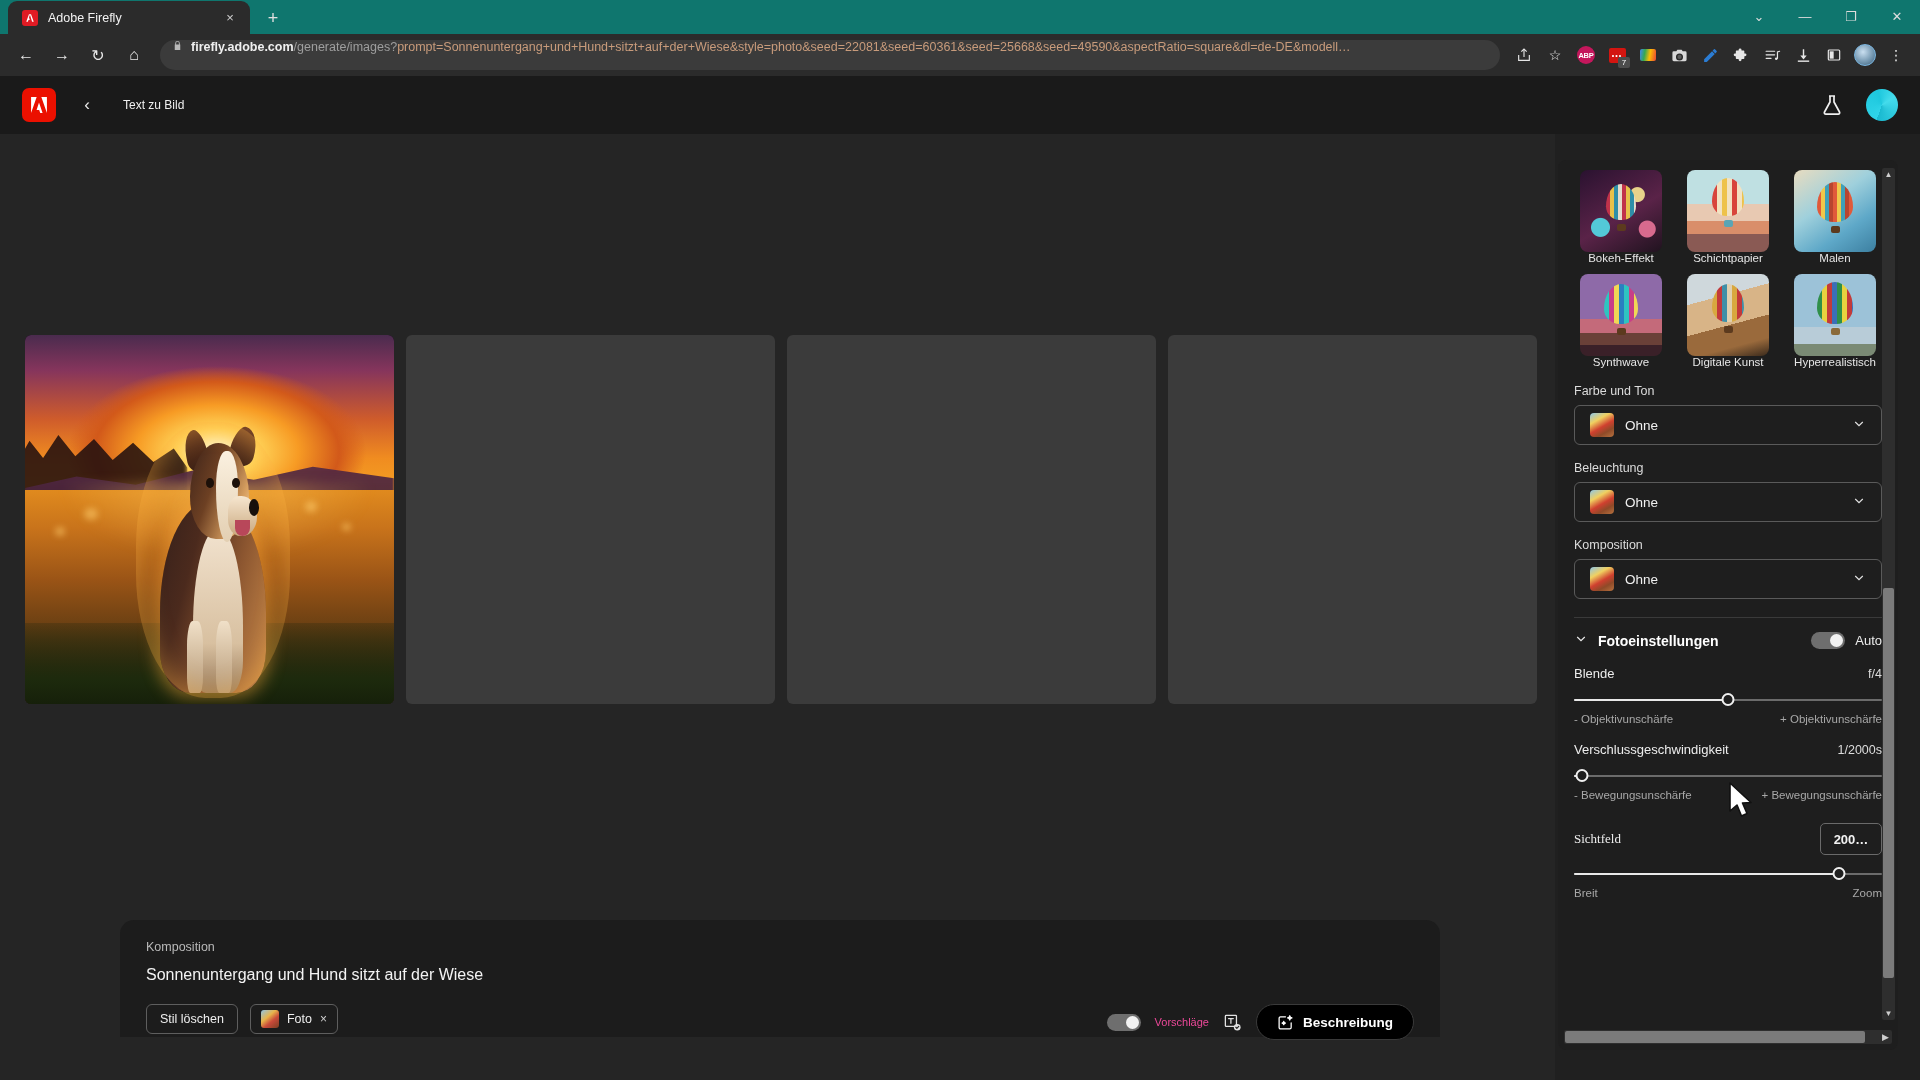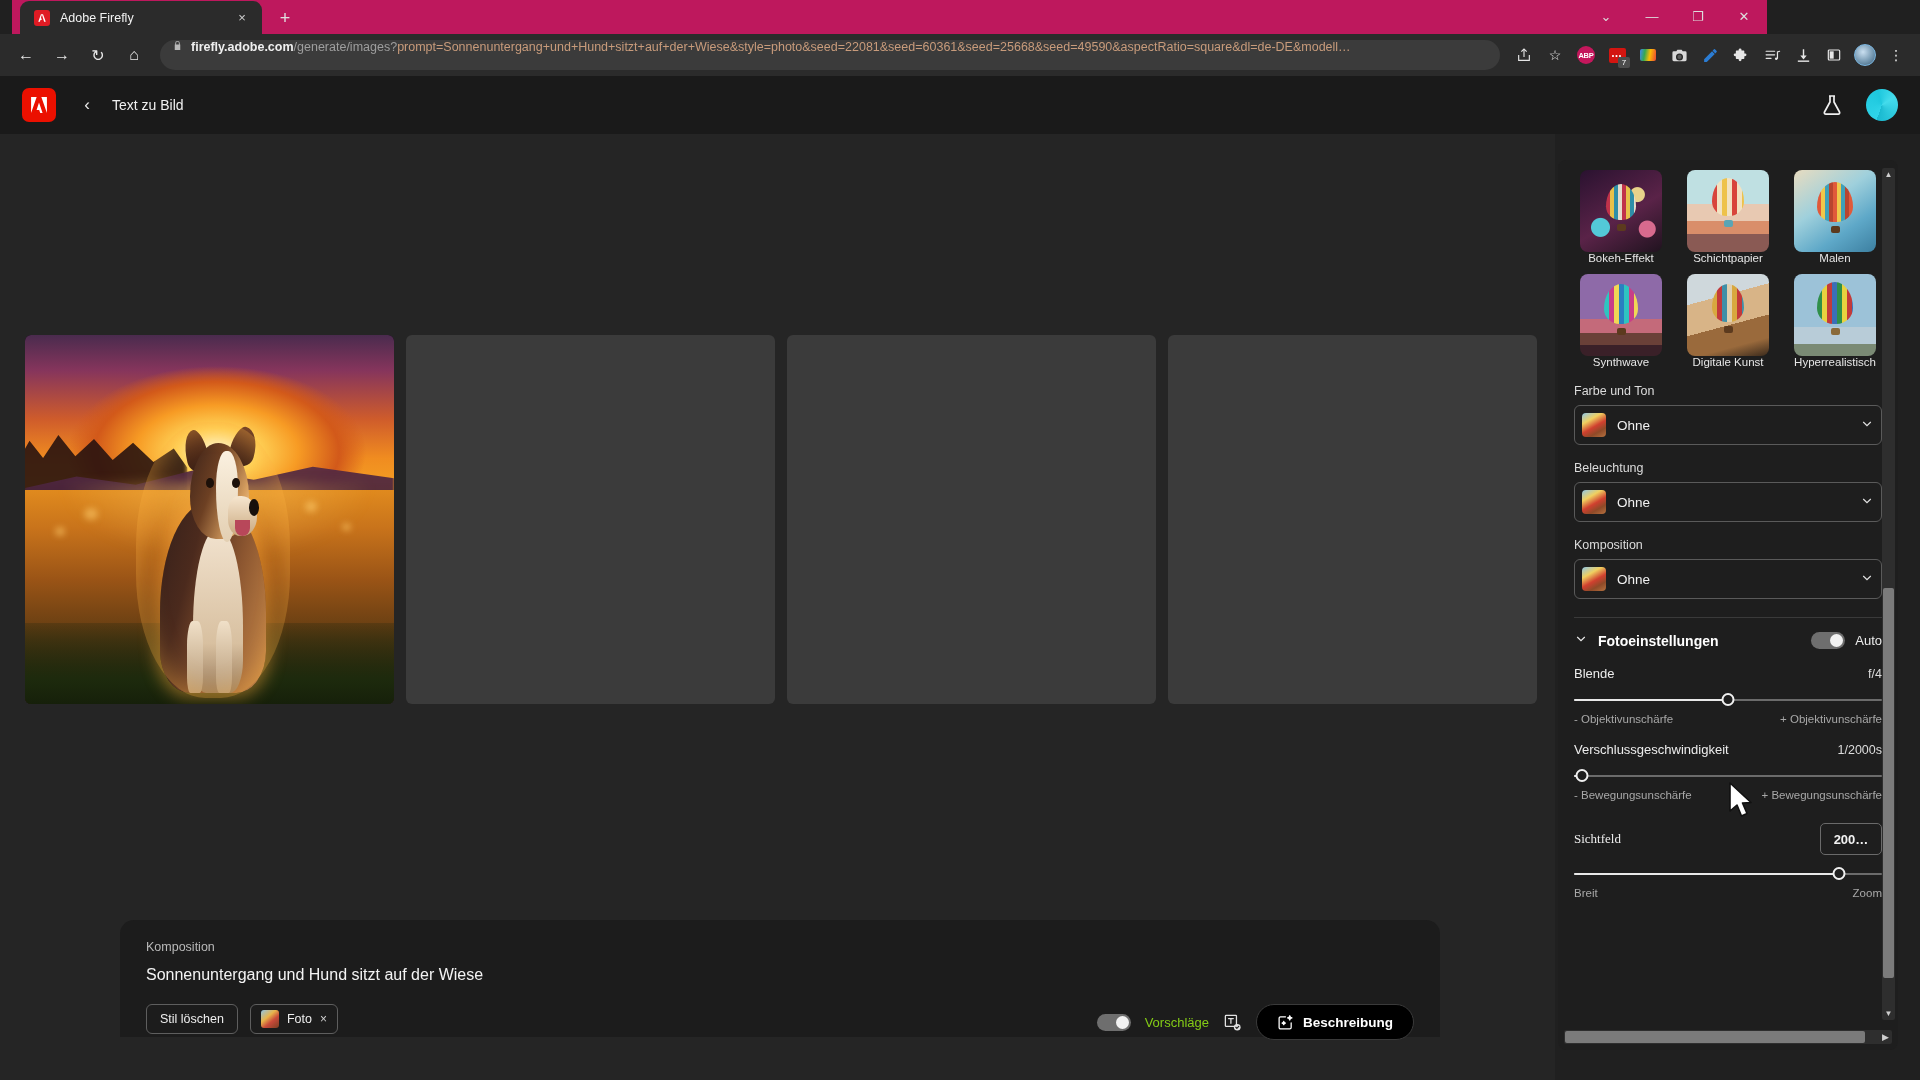--- a/index.html
+++ b/index.html
@@ -7,22 +7,22 @@
     width: 1920px; height: 1080px;
     background: #202020;
     font-family: "Liberation Sans", sans-serif;
     overflow: hidden;
     color: #e8e8e8;
   }
   .screen { position: relative; width: 1920px; height: 1080px; }
 
   
   .browser-tabbar {
-    position: absolute; top: 0; left: 0; width: 1755px; height: 34px;
-    background: #be185d; display: flex; align-items: flex-end; margin-left: 12px;
+    position: absolute; top: 0; left: 0; width: 1920px; height: 34px;
+    background: #0f766e; display: flex; align-items: flex-end;
   }
   .tab {
     position: relative; display: flex; align-items: center; gap: 10px;
     height: 33px; width: 242px; margin-left: 8px; padding: 0 10px 0 14px;
     background: #2b2b2b; border-radius: 9px 9px 0 0; font-size: 12.5px; color: #f2f2f2;
   }
   .tab-favicon {
     width: 16px; height: 16px; background: #e01b24; border-radius: 3px;
     display: flex; align-items: center; justify-content: center;
     font-size: 10px; font-weight: bold; color: #fff; flex: none;
@@ -96,21 +96,21 @@
   }
   .adobe-logo {
     width: 34px; height: 34px; border-radius: 7px; background: #eb1000;
     display: flex; align-items: center; justify-content: center; flex: none;
   }
   .adobe-logo svg { width: 20px; height: 20px; }
   .back-chev {
     width: 34px; height: 34px; margin-left: 14px; display: flex;
     align-items: center; justify-content: center; color: #eaeaea; font-size: 17px; flex: none;
   }
-  .app-title { font-size: 14px; color: #f0f0f0; margin-left: 8px; }
+  .app-title { font-size: 12px; color: #f0f0f0; margin-left: 19px; }
   .header-right { margin-left: auto; display: flex; align-items: center; gap: 22px; }
   .flask-ico { width: 24px; height: 24px; color: #f0f0f0; }
   .avatar-app {
     width: 32px; height: 32px; border-radius: 50%;
     background: conic-gradient(from 200deg, #2fd4e8, #1ec8de 40%, #45dcec 60%, #19b9d0);
   }
 
   
   .canvas {
     position: absolute; top: 134px; left: 0; width: 1555px; height: 946px;
@@ -243,21 +243,21 @@
   .prompt-right { margin-left: auto; display: flex; align-items: center; gap: 14px; }
   .toggle {
     width: 34px; height: 17px; border-radius: 9px; background: #5a5a5a; position: relative; flex: none;
   }
   .toggle .knob {
     position: absolute; top: 2px; left: 2px; width: 13px; height: 13px;
     border-radius: 50%; background: #f2f2f2;
   }
   .toggle.on { background: #6e6e6e; }
   .toggle.on .knob { left: 19px; }
-  .sugg-label { font-size: 13px; color: #84cc16; }
+  .sugg-label { font-size: 11px; color: #ec4899; }
   .sugg-ico { width: 19px; height: 19px; color: #e2e2e2; }
   .btn-primary {
     height: 36px; border-radius: 18px; background: #000; color: #fff; border: 1px solid #3a3a3a;
     font-size: 13.5px; font-weight: 700; padding: 0 20px; display: flex; align-items: center; gap: 9px;
     font-family: inherit;
   }
   .btn-primary svg { width: 17px; height: 17px; }
 
   
   .rpanel {
@@ -278,21 +278,21 @@
     width: 34px; height: 40px; border-radius: 50% 50% 46% 46% / 62% 62% 38% 38%;
     background: repeating-linear-gradient(90deg,#d94b3a 0 5px,#f0c23f 5px 10px,#3fa8c4 10px 15px,#e8e2d4 15px 20px);
   }
   .balloon .basket {
     width: 9px; height: 7px; background: #5c3a1e; margin: 4px auto 0; border-radius: 2px;
   }
 
   .section-label { font-size: 12.5px; color: #dcdcdc; margin: 16px 2px 7px 2px; }
   .dropdown {
     height: 40px; border: 1px solid #5a5a5a; border-radius: 6px; background: transparent;
-    display: flex; align-items: center; padding: 0 7px; gap: 11px; margin: 0 2px;
+    display: flex; align-items: center; padding: 0 15px; gap: 11px; margin: 0 2px;
   }
   .dd-thumb {
     width: 24px; height: 24px; border-radius: 4px; flex: none;
     background: linear-gradient(150deg,#8ec6e8 0%, #f0d060 30%, #d0402f 55%, #8f4a28 75%, #b5713f 100%);
     position: relative; overflow: hidden;
   }
   .dd-label { font-size: 13.5px; color: #f0f0f0; flex: 1; }
   .dd-chev { color: #e0e0e0; font-size: 12px; }
 
   .divider { height: 1px; background: #3a3a3a; margin: 18px 2px 0 2px; }

